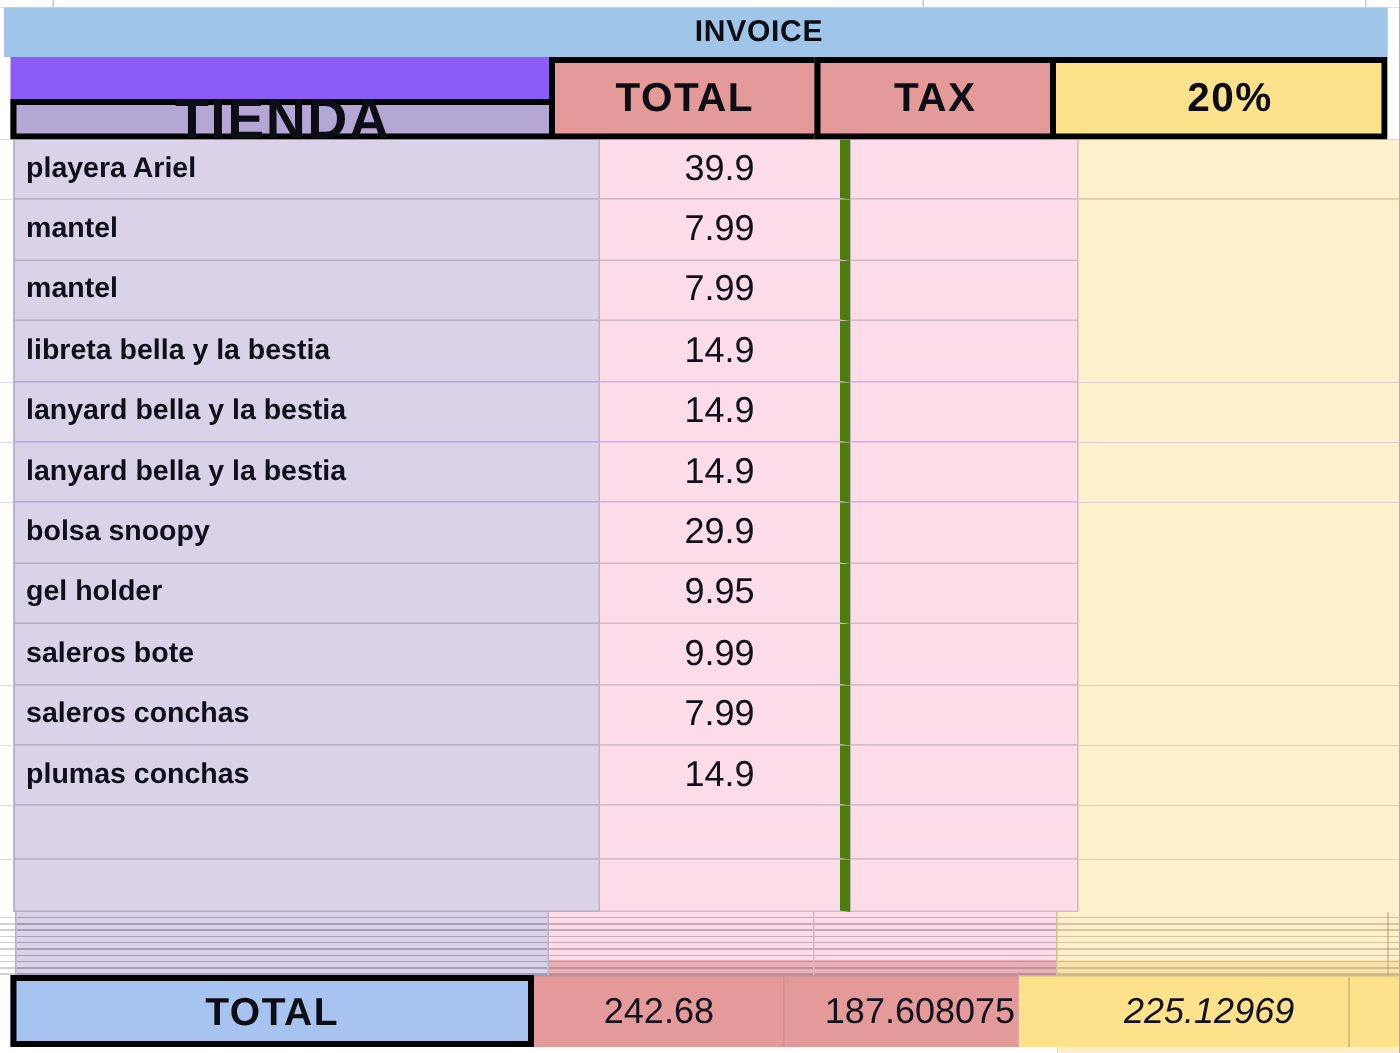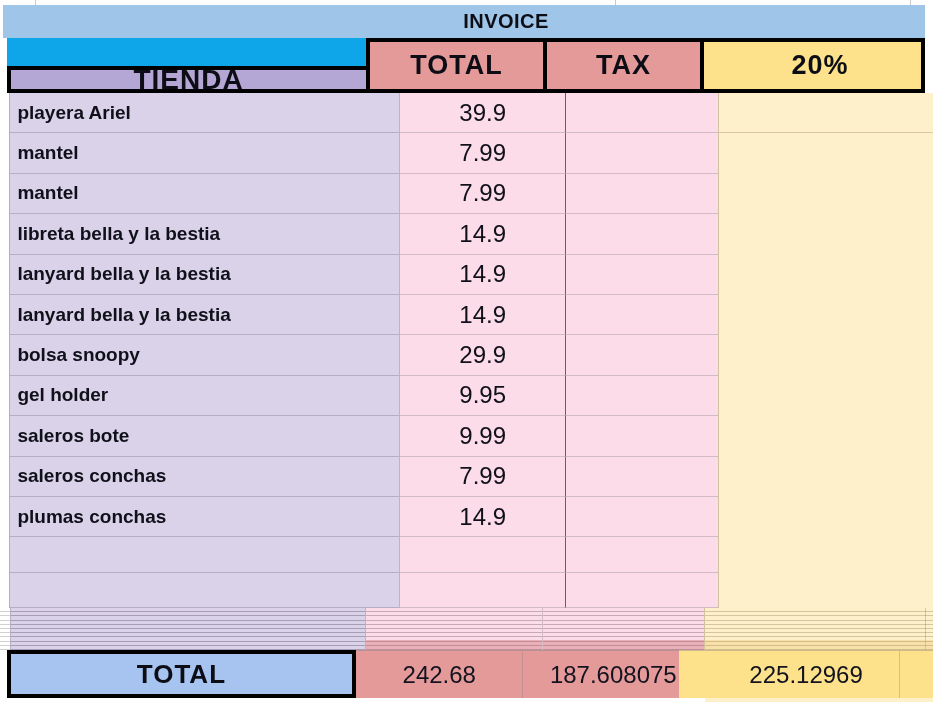--- a/index.html
+++ b/index.html
@@ -1,21 +1,21 @@
 <!DOCTYPE html>
 <html style="--band-blue: #9fc5e8; --header-purple: #b4a7d6; --header-salmon: #e59a9a; --header-yellow: #fde28b; --body-lavender: #d9d2e9; --body-pink: #fbdce8; --body-yellow: #fdf0ca; --footer-blue: #a7c4f0; --border-black: #000000;"><head>
 <meta charset="utf-8">
 <style>
   html,body { margin:0; padding:0; }
   body {
     font-family: "Liberation Sans", sans-serif;
     background:#ffffff;
     width:933px;
   }
-  .sheet { position:relative; width:933px; height:702px; background:#0ea5e9; overflow:hidden; }
+  .sheet { position:relative; width:933px; height:702px; background:#8b5cf6; overflow:hidden; }
 
   
   .top-strip { position:relative; height:5px; background:#ffffff; }
   .top-strip .vline { position:absolute; top:0; bottom:0; width:1px; background:#c9c9c9; }
 
   
   .invoice-band { display:flex; height:33px; }
   .invoice-band .edge-l { width:3px; background:#ffffff; }
   .invoice-band .band {
     width:922px; background:var(--band-blue,#9fc5e8);
@@ -27,40 +27,40 @@
 
   
   .header-row { display:flex; height:55px; }
   .header-row .gutter { width:7px; background:#ffffff; }
   .hcell {
     box-sizing:border-box; border:4px solid var(--border-black,#000);
     display:flex; align-items:center; justify-content:center;
     font-weight:bold; color:#0d0d15; letter-spacing:1px;
   }
   .hcell + .hcell { margin-left:-4px; }
-  .h-tienda { width:363px; background:var(--header-purple,#b4a7d6); font-size:28px;margin-top:28px; }
+  .h-tienda { width:363px; background:var(--header-purple,#b4a7d6); font-size:37px;margin-top:28px; }
   .h-total  { width:181px; background:var(--header-salmon,#e59a9a); font-size:27px; }
   .h-tax    { width:161px; background:var(--header-salmon,#e59a9a); font-size:27px; }
   .h-pct    { width:225px; background:var(--header-yellow,#fde28b); font-size:27px;padding-left:15px; }
   .header-row .filler { flex:1; background:#ffffff; }
 
   
   .row { display:flex; height:40.4px; }
   .row.empty-a { height:36px; }
   .row.empty-b { height:35px; }
   .row .gutter { width:10px; background:#ffffff; }
   .cell { box-sizing:border-box; display:flex; align-items:center; color:#10101a; }
   .c-item {
     width:415px; background:var(--body-lavender,#d9d2e9);
     border-left:1px solid #b6aec5; border-right:1px solid #bfb2c4; border-bottom:1px solid #b6aec5;
     font-weight:bold; font-size:19px; padding-left:7px;
   }
   .c-total {
     width:177px; background:var(--body-pink,#fbdce8);
-    border-right:1px solid #4d7c0f; border-bottom:1px solid #d2bac6;
+    border-right:7px solid #4d7c0f; border-bottom:1px solid #d2bac6;
     justify-content:center; font-size:24px;
   }
   .c-tax {
     width:162px; background:var(--body-pink,#fbdce8);
     border-right:1px solid #d2c2a0; border-bottom:1px solid #d2bac6;
     justify-content:center; font-size:24px;
   }
   .c-pct {
     width:228px; background-color:var(--body-yellow,#fdf0ca);
     background-image:linear-gradient(to right, transparent 220px, #d6c6a2 220px, #d6c6a2 221px, transparent 221px);
@@ -106,20 +106,21 @@
   }
   .f-num {
     box-sizing:border-box; display:flex; align-items:center; justify-content:center;
     font-size:24px; color:#131320;
   }
   .f-total { width:173px; background:var(--header-salmon,#e59a9a); border-top:1px solid #bb9093; }
   .f-tax   { width:162px; background:var(--header-salmon,#e59a9a); border-top:1px solid #bb9093; border-left:1px solid #c59092;padding-left:24px; }
   .f-pct   {
     width:264px; background-color:var(--header-yellow,#fde28b); border-top:1px solid #cdbb8e;
     background-image:linear-gradient(to right, transparent 220px, rgba(190,170,110,.6) 220px, rgba(190,170,110,.6) 221px, transparent 221px);
+    font-style:italic;
   }
 
   
   .bottom-strip { display:flex; height:3.6px; }
   .bottom-strip .b-white { width:705px; background:#ffffff; }
   .bottom-strip .b-yellow { flex:1; background:var(--body-yellow,#fdf0ca); }
 </style>
 </head>
 <body>
 

